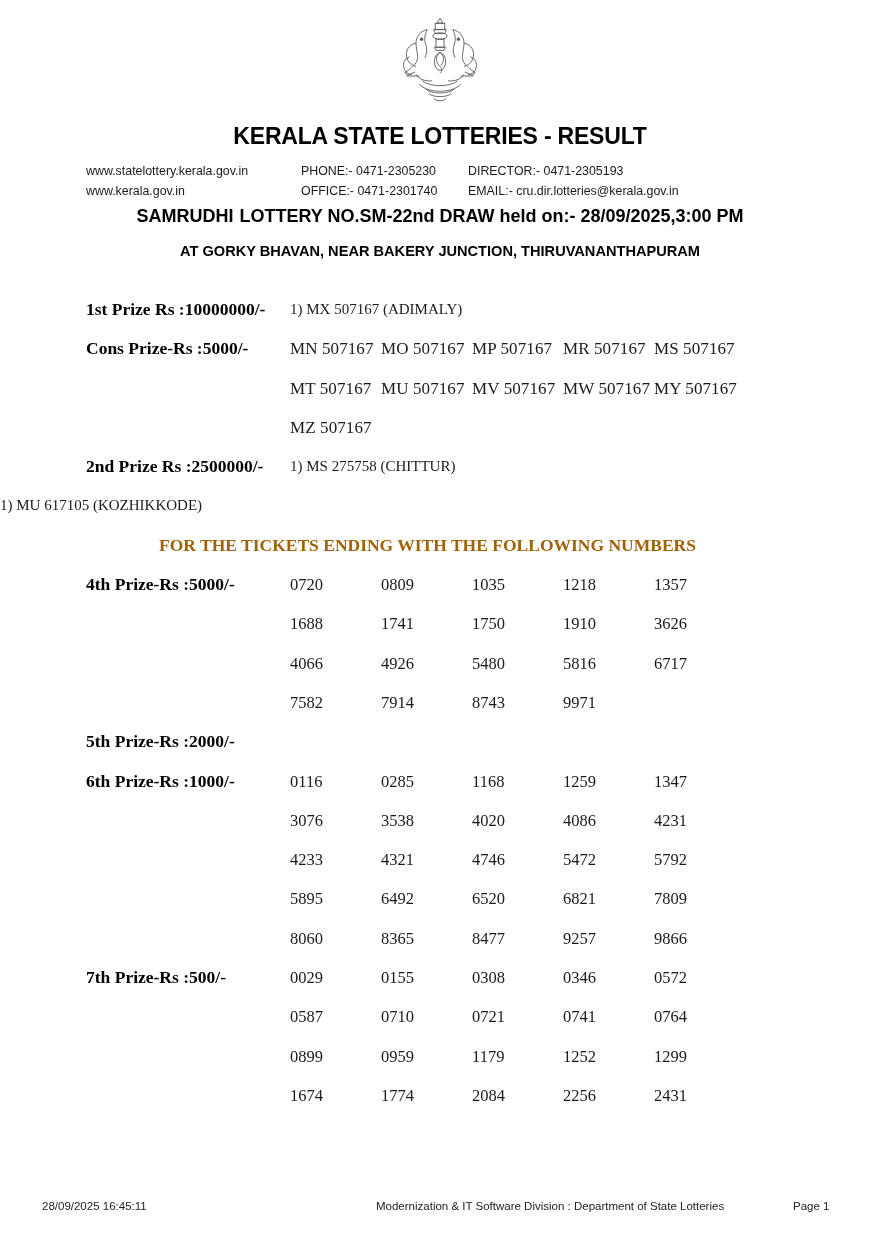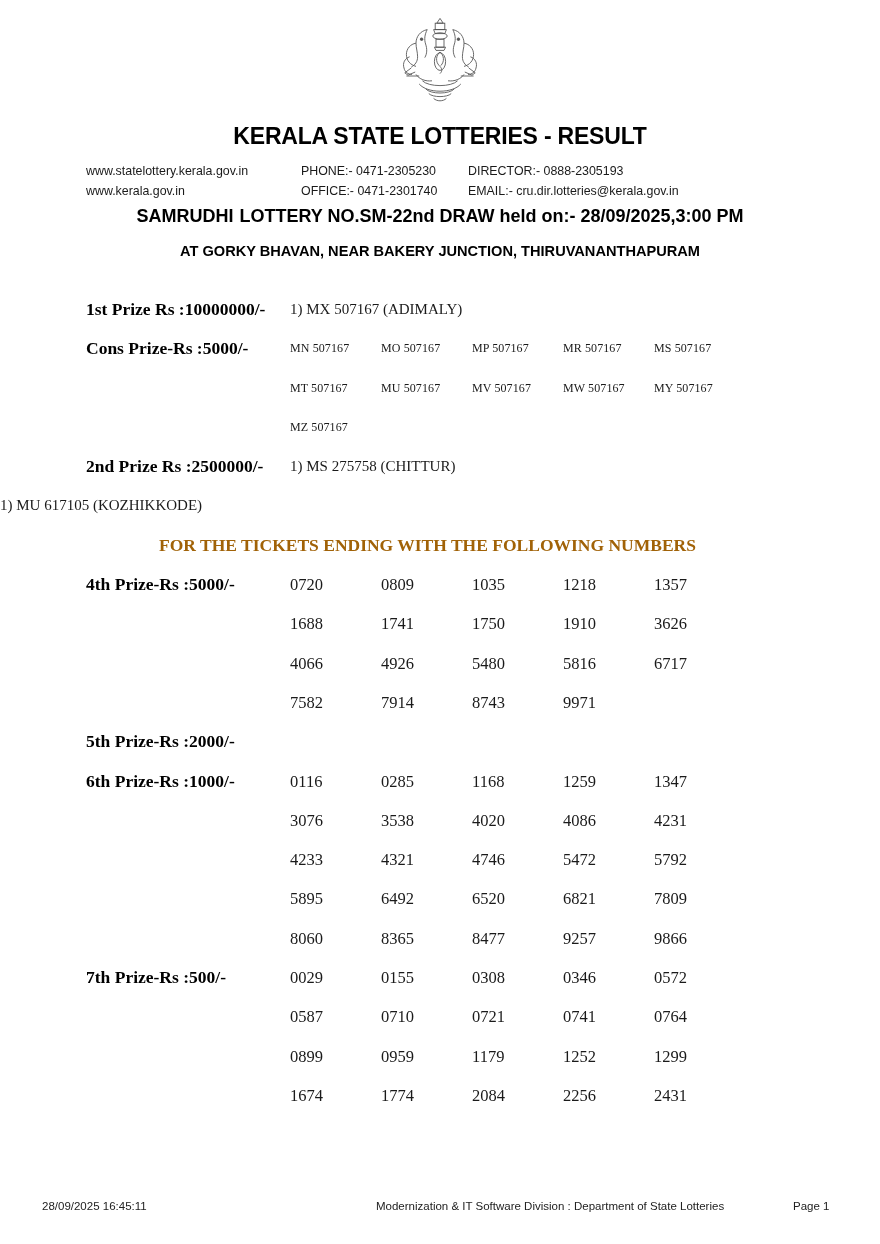--- a/index.html
+++ b/index.html
@@ -144,21 +144,21 @@
     line-height: 39.3px;
     white-space: nowrap;
     font-size: 15px;
   }
 
   
   .cons-line {
     height: 39.3px;
     line-height: 39.3px;
     white-space: nowrap;
-    font-size: 12px;
+    font-size: 17px;
     letter-spacing: 0.1px;
   }
   .cons-line .cell {
     display: inline-block;
     width: 91px;
   }
 
   
   .num-cell {
     display: inline-block;
@@ -257,21 +257,21 @@
       </svg>
     </span>
   </div>
 
   <div class="main-title">KERALA STATE LOTTERIES - RESULT</div>
 
   <div class="contact">
     <div class="contact-row">
       <span class="c-col1">www.statelottery.kerala.gov.in</span>
       <span class="c-col2">PHONE:- 0471-2305230</span>
-      <span class="c-col3">DIRECTOR:- 0888-2305193</span>
+      <span class="c-col3">DIRECTOR:- 0471-2305193</span>
     </div>
     <div class="contact-row">
       <span class="c-col1">www.kerala.gov.in</span>
       <span class="c-col2">OFFICE:- 0471-2301740</span>
       <span class="c-col3">EMAIL:- cru.dir.lotteries@kerala.gov.in</span>
     </div>
   </div>
 
   <div class="draw-line">
     <span>SAMRUDHI</span><span class="gap"></span><span>LOTTERY NO.SM-22nd DRAW held on:-  28/09/2025,3:00 PM</span>

